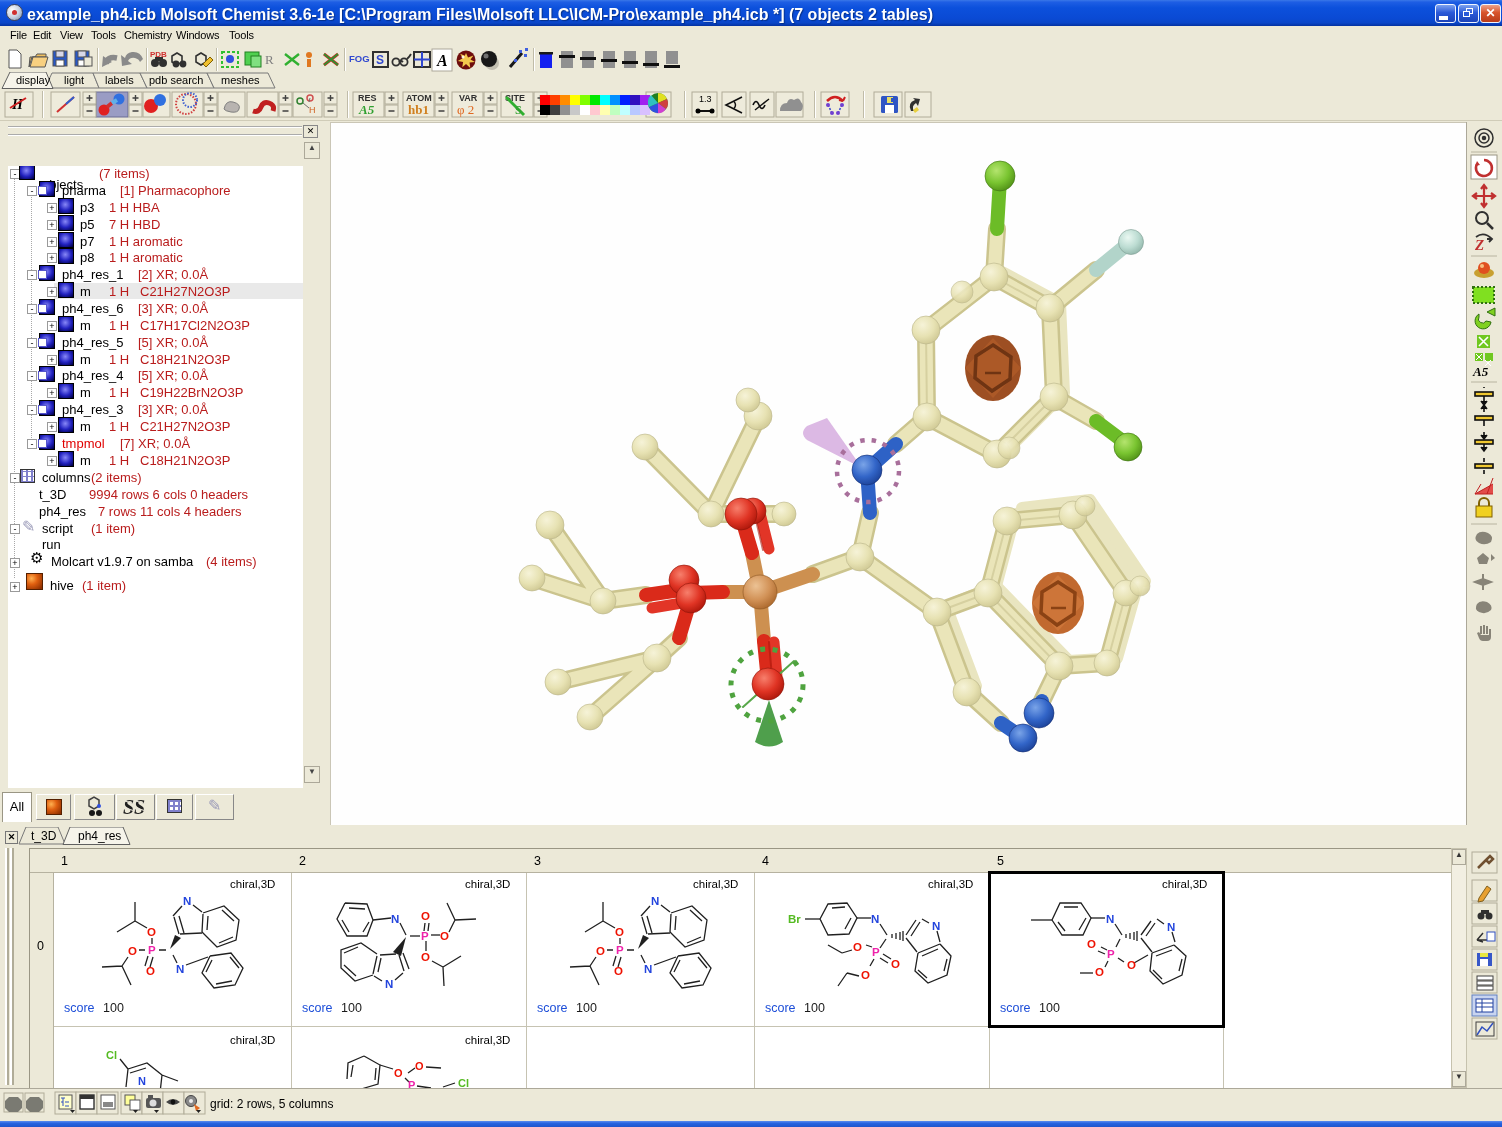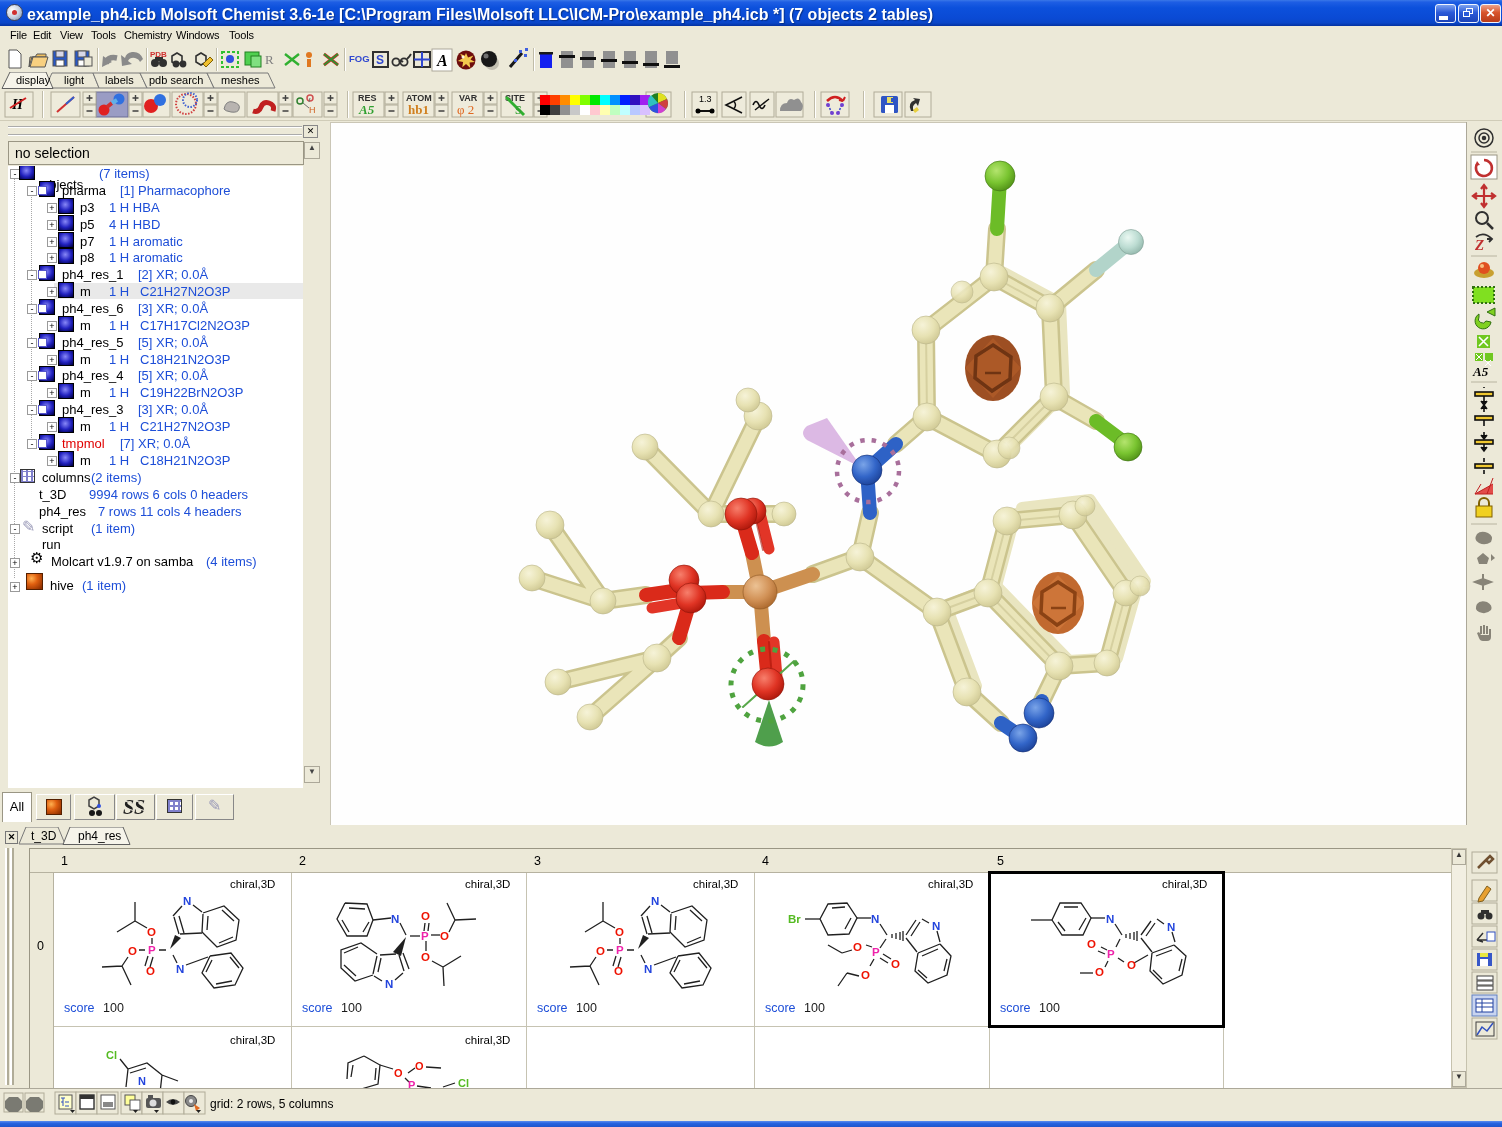--- a/index.html
+++ b/index.html
@@ -9,21 +9,21 @@
 .tbtn{top:4px;width:21px;height:19px;border-radius:3px;border:1px solid #eef4ff;color:#fff;text-align:center;font-size:12px;line-height:17px}
 #menubar{left:0;top:26px;width:1502px;height:21px;background:#ece9d8;font-size:11px;letter-spacing:-0.2px;color:#000}
 #menubar span{position:absolute;top:3px}
 .tb{background:#ece9d8}
 .sep{position:absolute;width:2px;background:#d8d4c0;border-left:1px solid #c0bca8;border-right:1px solid #fff}
 .ic{position:absolute}
 #tabrow{left:0;top:72px;width:1247px;height:17px}
 #leftpanel{left:0;top:121px;width:330px;height:704px;background:#ece9d8}
 #tree{position:absolute;left:8px;top:45px;width:295px;height:622px;background:#fff;overflow:hidden;font-size:13px}
 .trow{position:absolute;white-space:nowrap;color:#000}
-.tgray{color:#1d4ed8}
+.tgray{color:#b91c1c}
 .exp{position:absolute;width:10px;height:10px;border:1px solid #9a9a9a;background:#fff;font-size:9px;line-height:8px;text-align:center;font-weight:normal;color:#000}
 .nicon{position:absolute;width:16px;height:16px;background:radial-gradient(circle at 45% 40%,#8888f8,#2222c0 52%,#000048 95%);border:1px solid #000}
 .nm::after{content:"";position:absolute;left:-2px;top:4px;width:7px;height:7px;background:#fff;border:1px solid #5555cc}
 .ticon{position:absolute;width:15px;height:14px;border:1px solid #333;background-color:#fff;background-image:repeating-linear-gradient(90deg,#8080cc 0 1.5px,rgba(0,0,0,0) 1.5px 5px),repeating-linear-gradient(0deg,#8080cc 0 1.5px,rgba(0,0,0,0) 1.5px 5px)}
 .hicon{position:absolute;width:17px;height:17px;background:radial-gradient(circle at 30% 30%,#ffb050,#e06010 40%,#903000 90%);border:1px solid #552000}
 .vd{position:absolute;width:1px;border-left:1px dotted #a8a8a8}
 #viewport{left:330px;top:122px;width:1136px;height:703px;background:#fefefe;border-left:1px solid #cac6b6;border-top:1px solid #cac6b6}
 #righttools{left:1466px;top:122px;width:36px;height:703px;background:#ece9d8;border-left:1px solid #aca899}
 #bottompanel{left:0;top:825px;width:1502px;height:263px;background:#ece9d8}
 #statusbar{left:0;top:1088px;width:1502px;height:33px;background:#ece9d8;border-top:1px solid #aca899}
@@ -309,21 +309,20 @@
 </svg>
 <i class="sep" style="left:42px;top:2px;height:27px"></i>
     <i class="sep" style="left:347px;top:2px;height:27px"></i>
     <i class="sep" style="left:684px;top:2px;height:27px"></i>
     <i class="sep" style="left:814px;top:2px;height:27px"></i>
     <i class="sep" style="left:863px;top:2px;height:27px"></i>
 </div>
 <div class="abs" id="leftpanel">
   <div class="abs" style="left:8px;top:5px;width:294px;height:10px;border-top:2px groove #fff;border-bottom:2px groove #fff"></div>
   <div class="abs" style="left:303px;top:4px;width:15px;height:13px;border:1px solid #888;background:#ece9d8;font-size:9px;text-align:center;line-height:11px">✕</div>
-  <div class="abs" style="left:8px;top:20px;width:296px;height:24px;border:1px solid #9a9684;background:#edead9;font-size:14px;color:#000;padding:3px 0 0 6px">no selection</div>
   <div class="abs" style="left:304px;top:21px;width:16px;height:17px;border:1px solid #aca899;background:#ece9d8;text-align:center;font-size:8px;color:#444">▲</div>
   <div class="abs" style="left:304px;top:645px;width:16px;height:17px;border:1px solid #aca899;background:#ece9d8;text-align:center;font-size:8px;color:#444">▼</div>
   <div id="tree">
 <i class="vd" style="left:6px;top:6px;height:406px"></i>
 <i class="vd" style="left:23px;top:24px;height:254px"></i>
 <div class="trow" style="left:46px;top:117px;width:249px;height:16px;background:#e9e9e9"></div>
 <b class="exp" style="left:2px;top:3px">-</b>
       <b class="nicon" style="left:11px;top:-2px"></b>
       <span class="trow" style="left:34px;top:11px">objects</span>
       <span class="trow tgray" style="left:91px;top:0">(7 items)</span>
@@ -331,21 +330,21 @@
       <b class="nicon nm" style="left:31px;top:15px"></b>
       <span class="trow" style="left:54px;top:17px">pharma</span>
       <span class="trow tgray" style="left:112px;top:17px">[1] Pharmacophore</span>
 <b class="exp" style="left:39px;top:37px">+</b>
       <b class="nicon" style="left:50px;top:32px"></b>
       <span class="trow" style="left:72px;top:34px">p3</span>
       <span class="trow tgray" style="left:101px;top:34px">1 H HBA</span>
 <b class="exp" style="left:39px;top:54px">+</b>
       <b class="nicon" style="left:50px;top:49px"></b>
       <span class="trow" style="left:72px;top:51px">p5</span>
-      <span class="trow tgray" style="left:101px;top:51px">4 H HBD</span>
+      <span class="trow tgray" style="left:101px;top:51px">7 H HBD</span>
 <b class="exp" style="left:39px;top:71px">+</b>
       <b class="nicon" style="left:50px;top:66px"></b>
       <span class="trow" style="left:72px;top:68px">p7</span>
       <span class="trow tgray" style="left:101px;top:68px">1 H aromatic</span>
 <b class="exp" style="left:39px;top:87px">+</b>
       <b class="nicon" style="left:50px;top:82px"></b>
       <span class="trow" style="left:72px;top:84px">p8</span>
       <span class="trow tgray" style="left:101px;top:84px">1 H aromatic</span>
 <b class="exp" style="left:19px;top:104px">-</b>
       <b class="nicon nm" style="left:31px;top:99px"></b>

